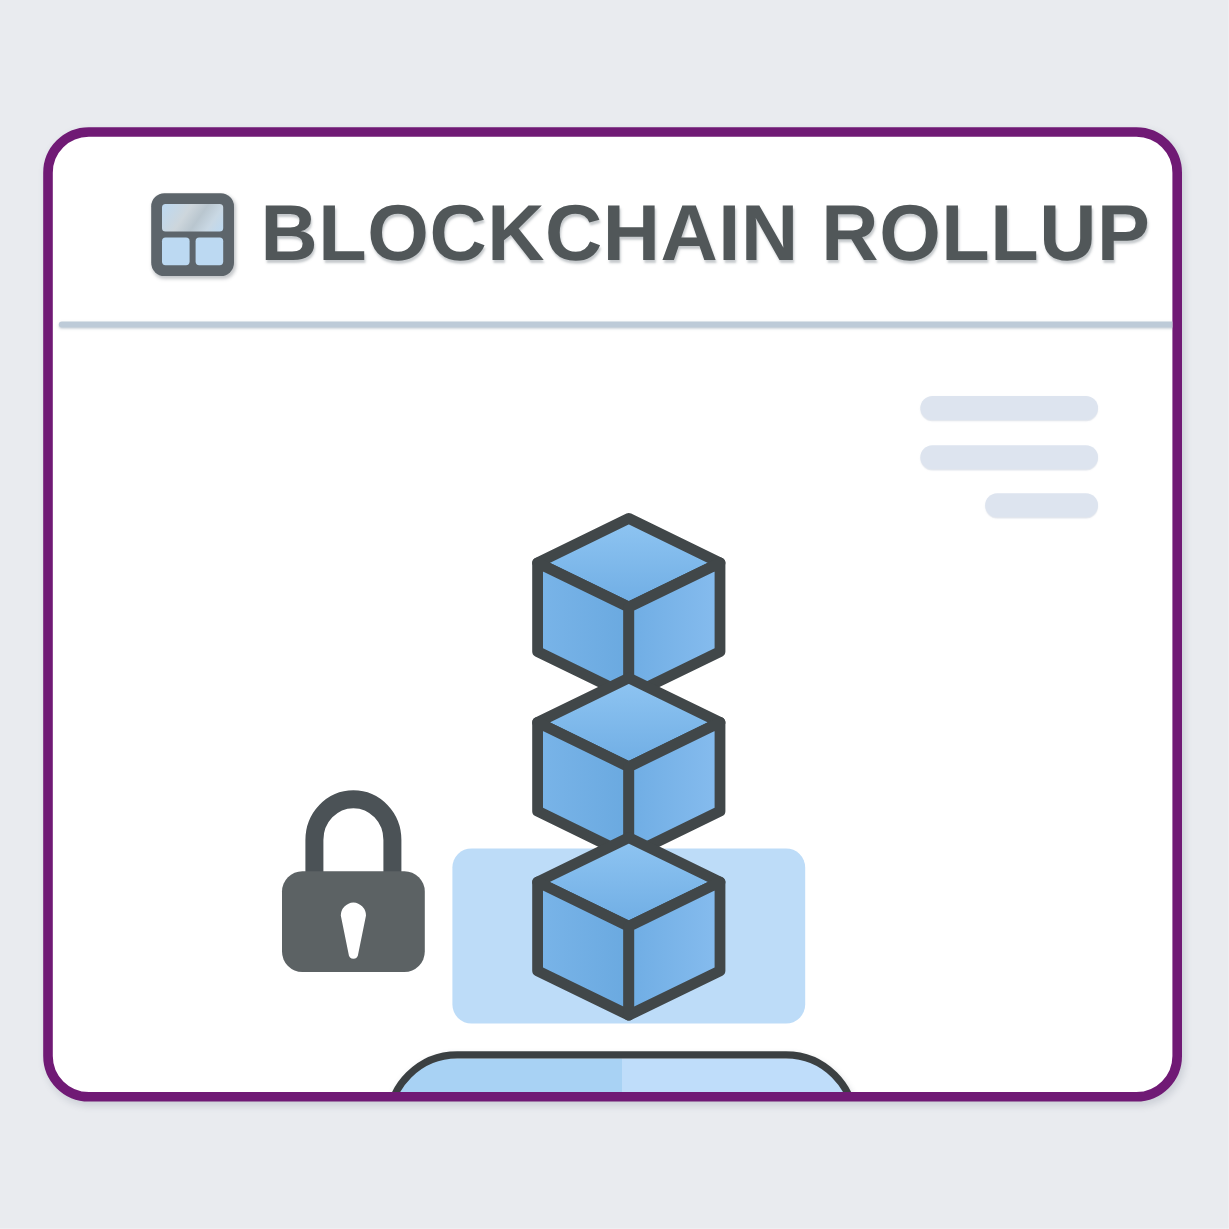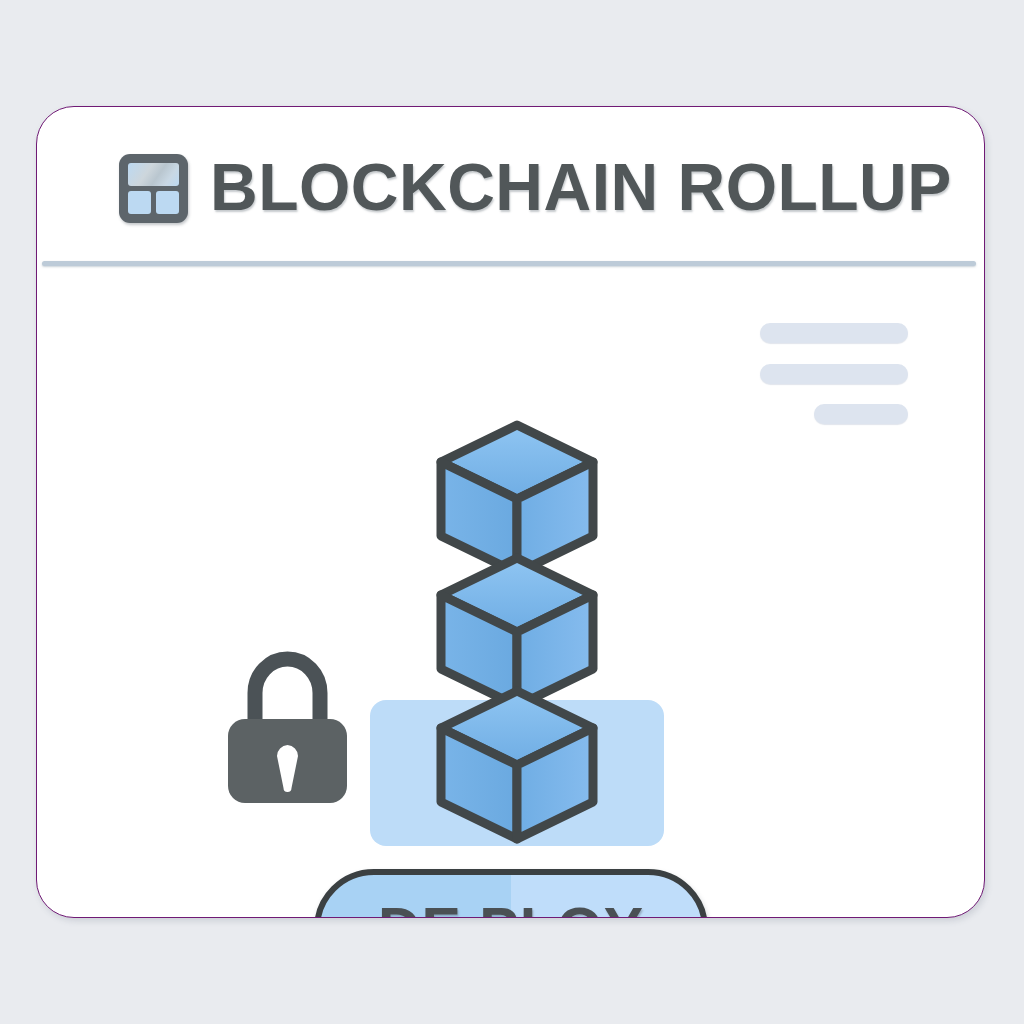--- a/index.html
+++ b/index.html
@@ -16,21 +16,21 @@
   }
 
   
   #app-card {
     position: absolute;
     left: 36px;
     top: 106px;
     width: 949px;
     height: 812px;
     background: #ffffff;
-    border: 1px solid #701a75;
+    border: 8px solid #701a75;
     border-radius: 38px;
     box-sizing: border-box;
     box-shadow: 2px 3px 6px rgba(80,90,110,0.18);
     overflow: hidden;
   }
 
   
   #card-header {
     position: absolute;
     left: 0;

